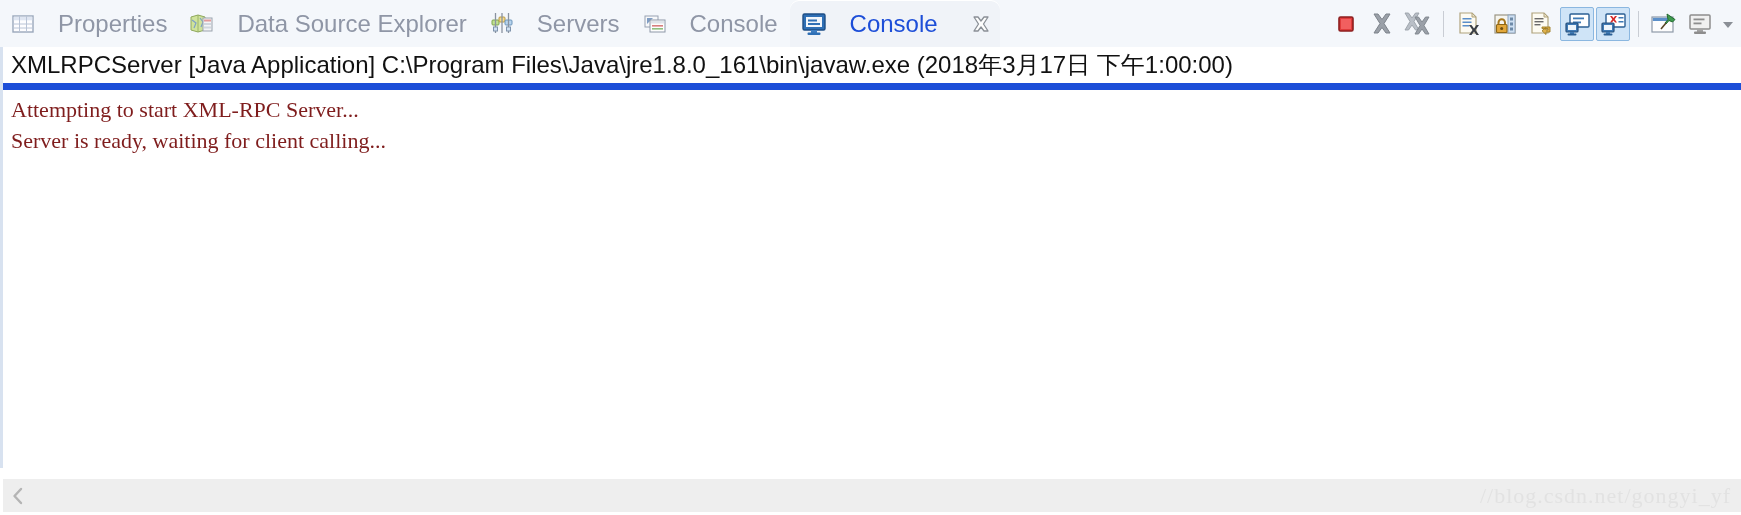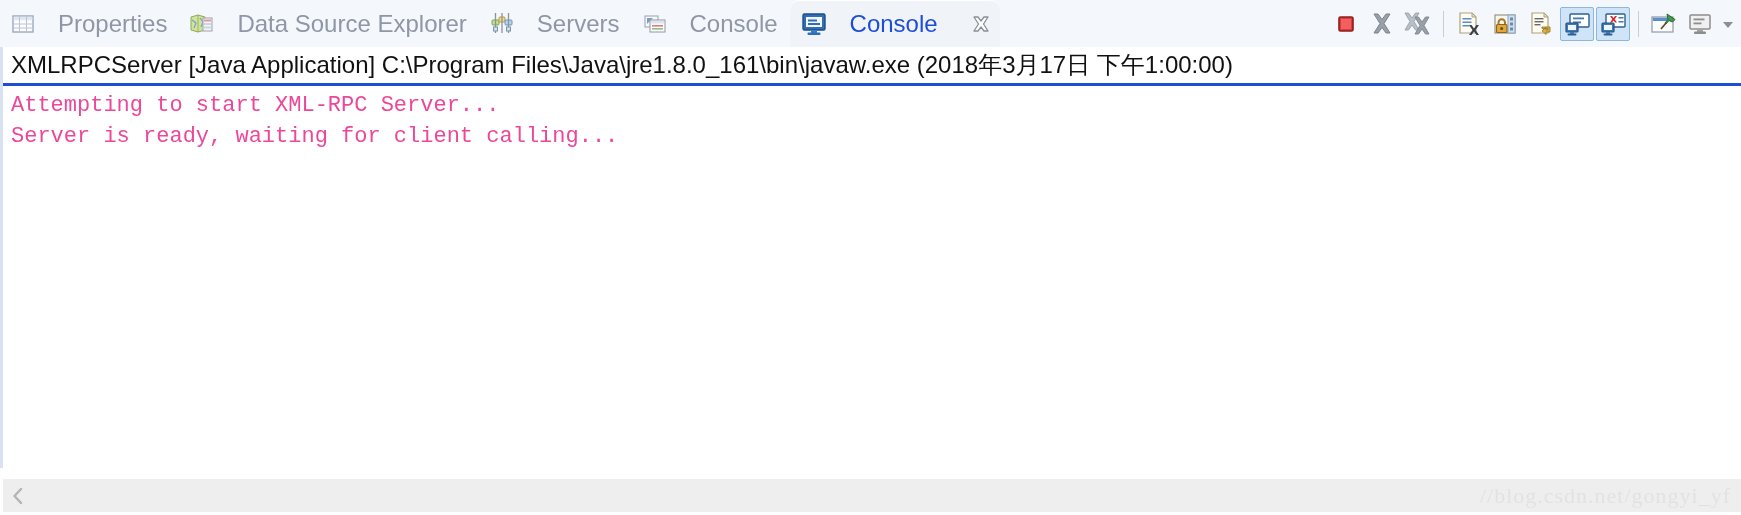--- a/index.html
+++ b/index.html
@@ -101,29 +101,29 @@
     height: 421px;
     background: #ffffff;
     border-left: 3px solid #d8e2f0;
     box-sizing: border-box;
   }
   .console-header {
     padding: 4px 0 4px 8px;
     font-size: 24px;
     color: #111111;
     white-space: nowrap;
-    border-bottom: 3px solid #1d4ed8;
+    border-bottom: 7px solid #1d4ed8;
     line-height: 1.15;
   }
   .console-out {
     padding: 4px 0 0 8px;
-    font-family: Liberation Mono, monospace;
+    font-family: Liberation Serif, serif;
     font-size: 22px;
     line-height: 1.42;
-    color: #ec4899;
+    color: #7f1d1d;
     white-space: pre;
   }
 
   
   .scrollbar {
     position: absolute;
     left: 3px; top: 479px;
     width: 1738px;
     height: 33px;
     background: #eeeeee;

